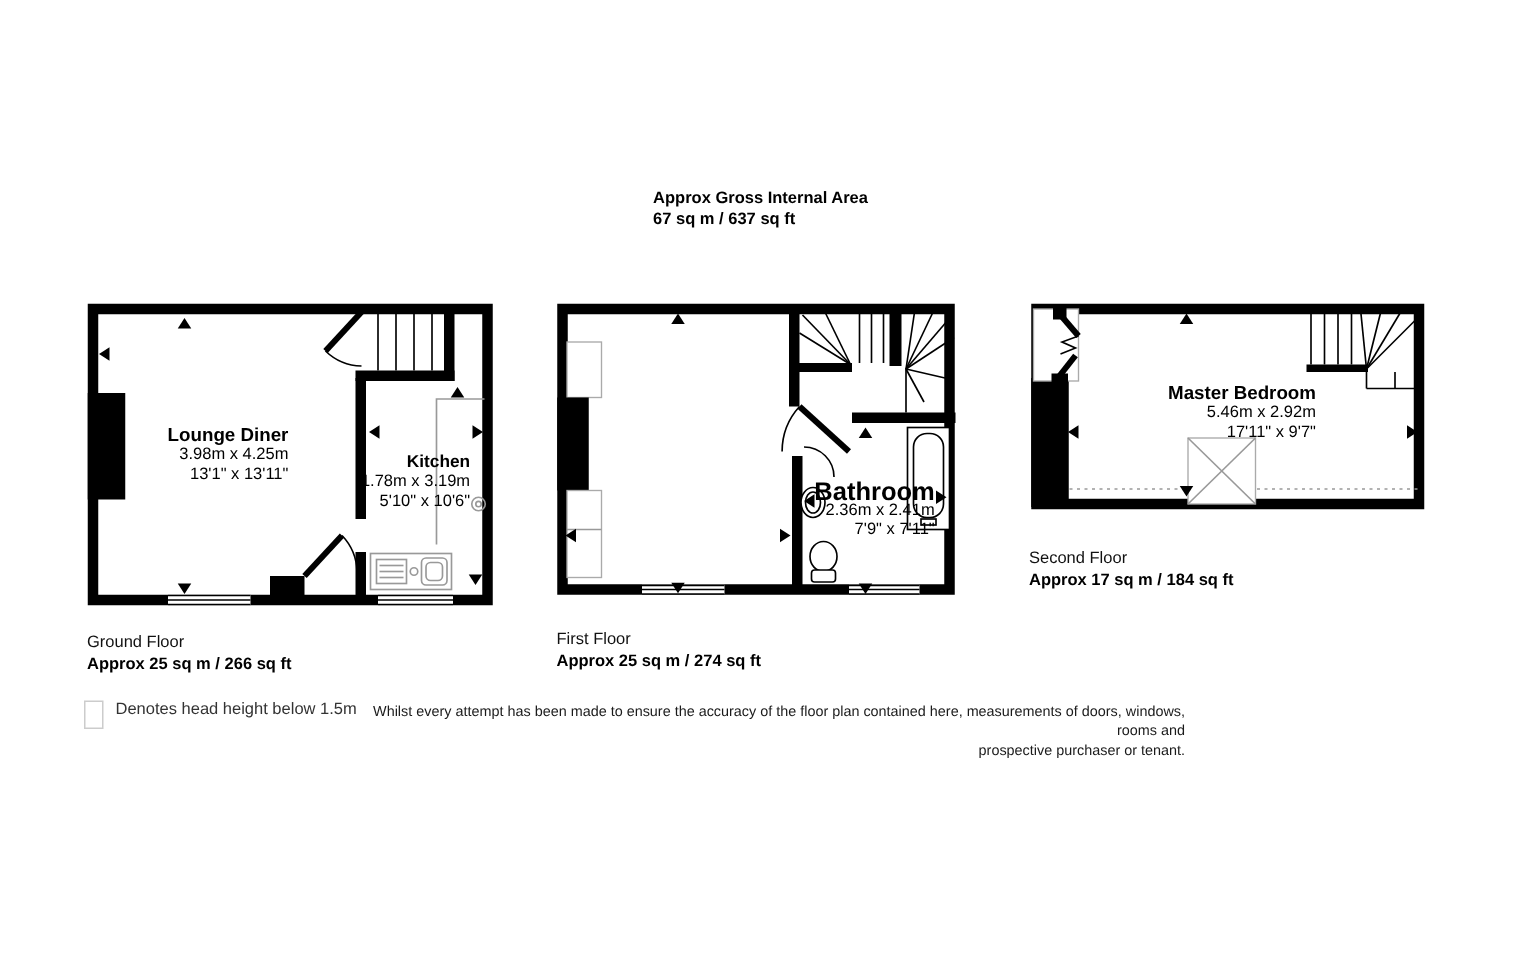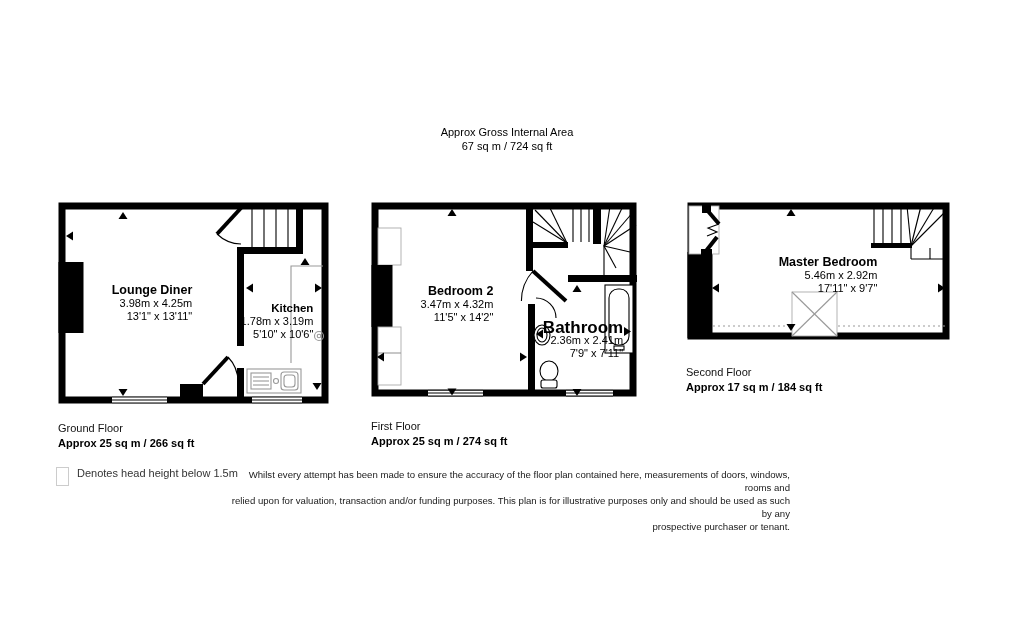--- a/index.html
+++ b/index.html
@@ -11,21 +11,21 @@
   .wall{fill:#000;stroke:none;}
   .thin{stroke:#000;stroke-width:1.1;fill:none;}
   .leaf{stroke:#000;stroke-width:4;fill:none;}
   .tri{fill:#000;stroke:none;}
   .gray{stroke:#999;fill:none;stroke-width:1.1;}
   .whitebox{fill:#fff;stroke:#aaa;stroke-width:0.9;}
   .fix{stroke:#000;stroke-width:1.1;fill:#fff;}
   .win{fill:#fff;stroke:none;}
   
   .title-block{position:absolute;left:507px;top:126px;transform:translateX(-50%);
-               text-align:center;font-size:11px;font-weight:normal;line-height:13.5px;white-space:nowrap;}
+               text-align:left;font-size:11px;font-weight:bold;line-height:13.5px;white-space:nowrap;}
   .room-label{position:absolute;transform:translateX(-50%);text-align:right;line-height:13px;white-space:nowrap;}
   .room-name{font-size:12.5px;font-weight:bold;}
   .room-dim{font-size:11px;}
   .floor-caption{position:absolute;}
   .floor-name{font-size:11px;color:#111;}
   .floor-area{font-size:11px;font-weight:bold;margin-top:3px;}
   .legend{position:absolute;left:56px;top:467px;display:flex;align-items:flex-start;}
   .legend-box{width:11px;height:17px;border:1px solid #ccc;background:#fff;}
   .legend-text{margin-left:8px;font-size:11px;color:#333;}
   .disclaimer{position:absolute;left:510px;top:468px;transform:translateX(-50%);width:560px;
@@ -221,40 +221,35 @@
         <polygon class="tri" points="786.5,216 795.5,216 791,209"></polygon>
         <polygon class="tri" points="719,283.5 719,292.5 712,288"></polygon>
         <polygon class="tri" points="938,283.5 938,292.5 945,288"></polygon>
         <polygon class="tri" points="786.5,324 795.5,324 791,331"></polygon>
       </g>
     </g>
   </svg>
 
   <div class="title-block">
     <div>Approx Gross Internal Area</div>
-    <div>67 sq m / 724 sq ft</div>
+    <div>67 sq m / 637 sq ft</div>
   </div>
 
   <div class="room-label" style="left:152px;top:284px">
     <div class="room-name">Lounge Diner</div>
     <div class="room-dim">3.98m x 4.25m</div>
     <div class="room-dim">13'1" x 13'11"</div>
   </div>
 
   <div class="room-label" style="left:277px;top:302px">
     <div class="room-name" style="font-size:11.5px">Kitchen</div>
     <div class="room-dim">1.78m x 3.19m</div>
     <div class="room-dim">5'10" x 10'6"</div>
   </div>
 
-  <div class="room-label" style="left:457px;top:285px">
-    <div class="room-name">Bedroom 2</div>
-    <div class="room-dim">3.47m x 4.32m</div>
-    <div class="room-dim">11'5" x 14'2"</div>
-  </div>
 
   <div class="room-label" style="left:583px;top:321px">
     <div class="room-name" style="font-size:17px">Bathroom</div>
     <div class="room-dim">2.36m x 2.41m</div>
     <div class="room-dim">7'9" x 7'11"</div>
   </div>
 
   <div class="room-label" style="left:828px;top:256px">
     <div class="room-name">Master Bedroom</div>
     <div class="room-dim">5.46m x 2.92m</div>
@@ -276,17 +271,16 @@
     <div class="floor-area">Approx 17 sq m / 184 sq ft</div>
   </div>
 
   <div class="legend">
     <span class="legend-box"></span>
     <span class="legend-text">Denotes head height below 1.5m</span>
   </div>
 
   <div class="disclaimer">
     <div>Whilst every attempt has been made to ensure the accuracy of the floor plan contained here, measurements of doors, windows, rooms and</div>
-    <div>relied upon for valuation, transaction and/or funding purposes. This plan is for illustrative purposes only and should be used as such by any</div>
     <div>prospective purchaser or tenant.</div>
   </div>
 
 </div>
 
 </body></html>

